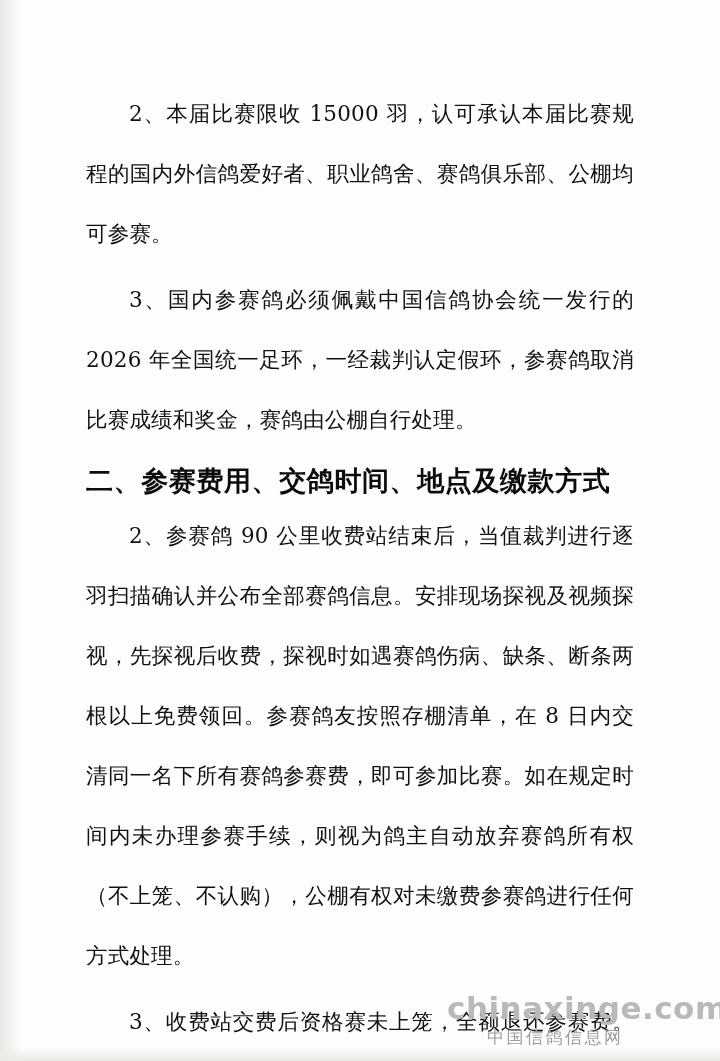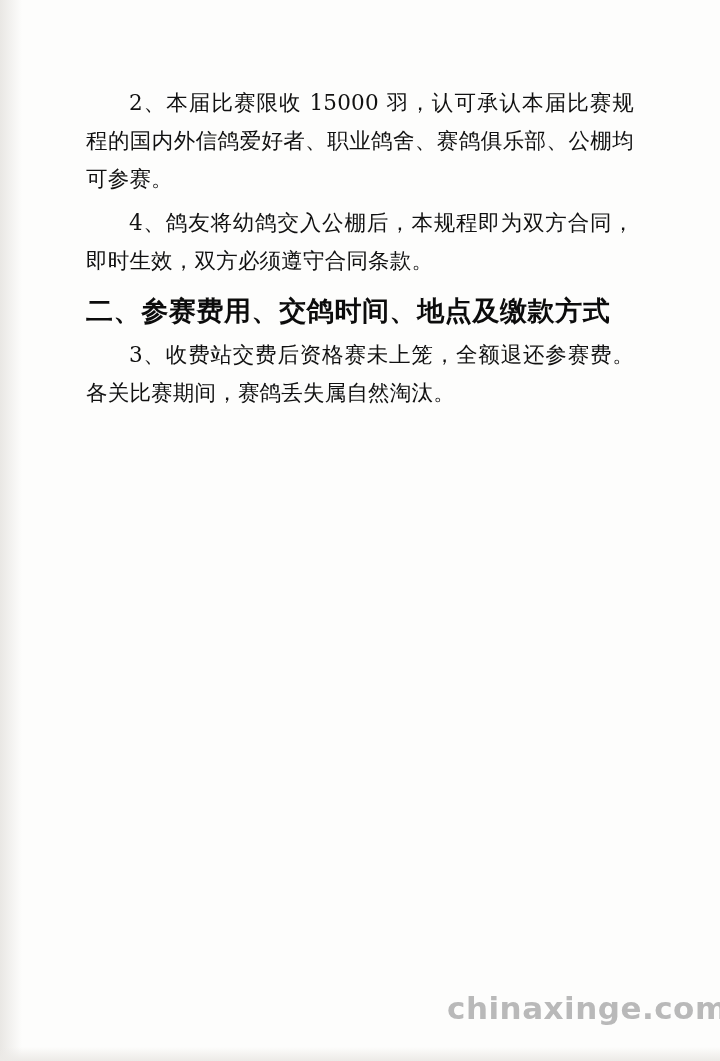--- a/index.html
+++ b/index.html
@@ -23,21 +23,21 @@
     background: #fdfdfc;
   }
   .content {
     position: absolute;
     left: 86px;
     top: 84px;
     width: 548px;
   }
   .para {
     font-size: 21.5px;
-    line-height: 38px;
+    line-height: 60px;
     color: #111111;
     text-align: justify;
     text-justify: inter-ideograph;
     margin: 0 0 6px 0;
     letter-spacing: 0.2px;
   }
   .para.indent {
     text-indent: 2em;
   }
   .heading {
@@ -89,23 +89,25 @@
     pointer-events: none;
   }
 </style>
 </head>
 <body>
 
 <div class="page">
 
   <div class="content">
     <p class="para indent">2、本届比赛限收 15000 羽，认可承认本届比赛规程的国内外信鸽爱好者、职业鸽舍、赛鸽俱乐部、公棚均可参赛。</p>
-    <p class="para indent">4、鸽友将幼鸽交入公棚后，本规程即为双方合同，即时生效，双方必须遵守合同条款。</p>
+    <p class="para indent">3、国内参赛鸽必须佩戴中国信鸽协会统一发行的 2026 年全国统一足环，一经裁判认定假环，参赛鸽取消比赛成绩和奖金，赛鸽由公棚自行处理。</p>
     <p class="para heading">二、参赛费用、交鸽时间、地点及缴款方式</p>
+    <p class="para indent">2、参赛鸽 90 公里收费站结束后，当值裁判进行逐羽扫描确认并公布全部赛鸽信息。安排现场探视及视频探视，先探视后收费，探视时如遇赛鸽伤病、缺条、断条两根以上免费领回。参赛鸽友按照存棚清单，在 8 日内交清同一名下所有赛鸽参赛费，即可参加比赛。如在规定时间内未办理参赛手续，则视为鸽主自动放弃赛鸽所有权（不上笼、不认购），公棚有权对未缴费参赛鸽进行任何方式处理。</p>
     <p class="para indent">3、收费站交费后资格赛未上笼，全额退还参赛费。各关比赛期间，赛鸽丢失属自然淘汰。</p>
 
   </div>
 
   <div class="watermark-main">chinaxinge.com</div>
+  <div class="watermark-sub">中国信鸽信息网</div>
 
   <div class="edge-shade-left"></div>
   <div class="edge-shade-bottom"></div>
 </div>
 
 </body></html>

